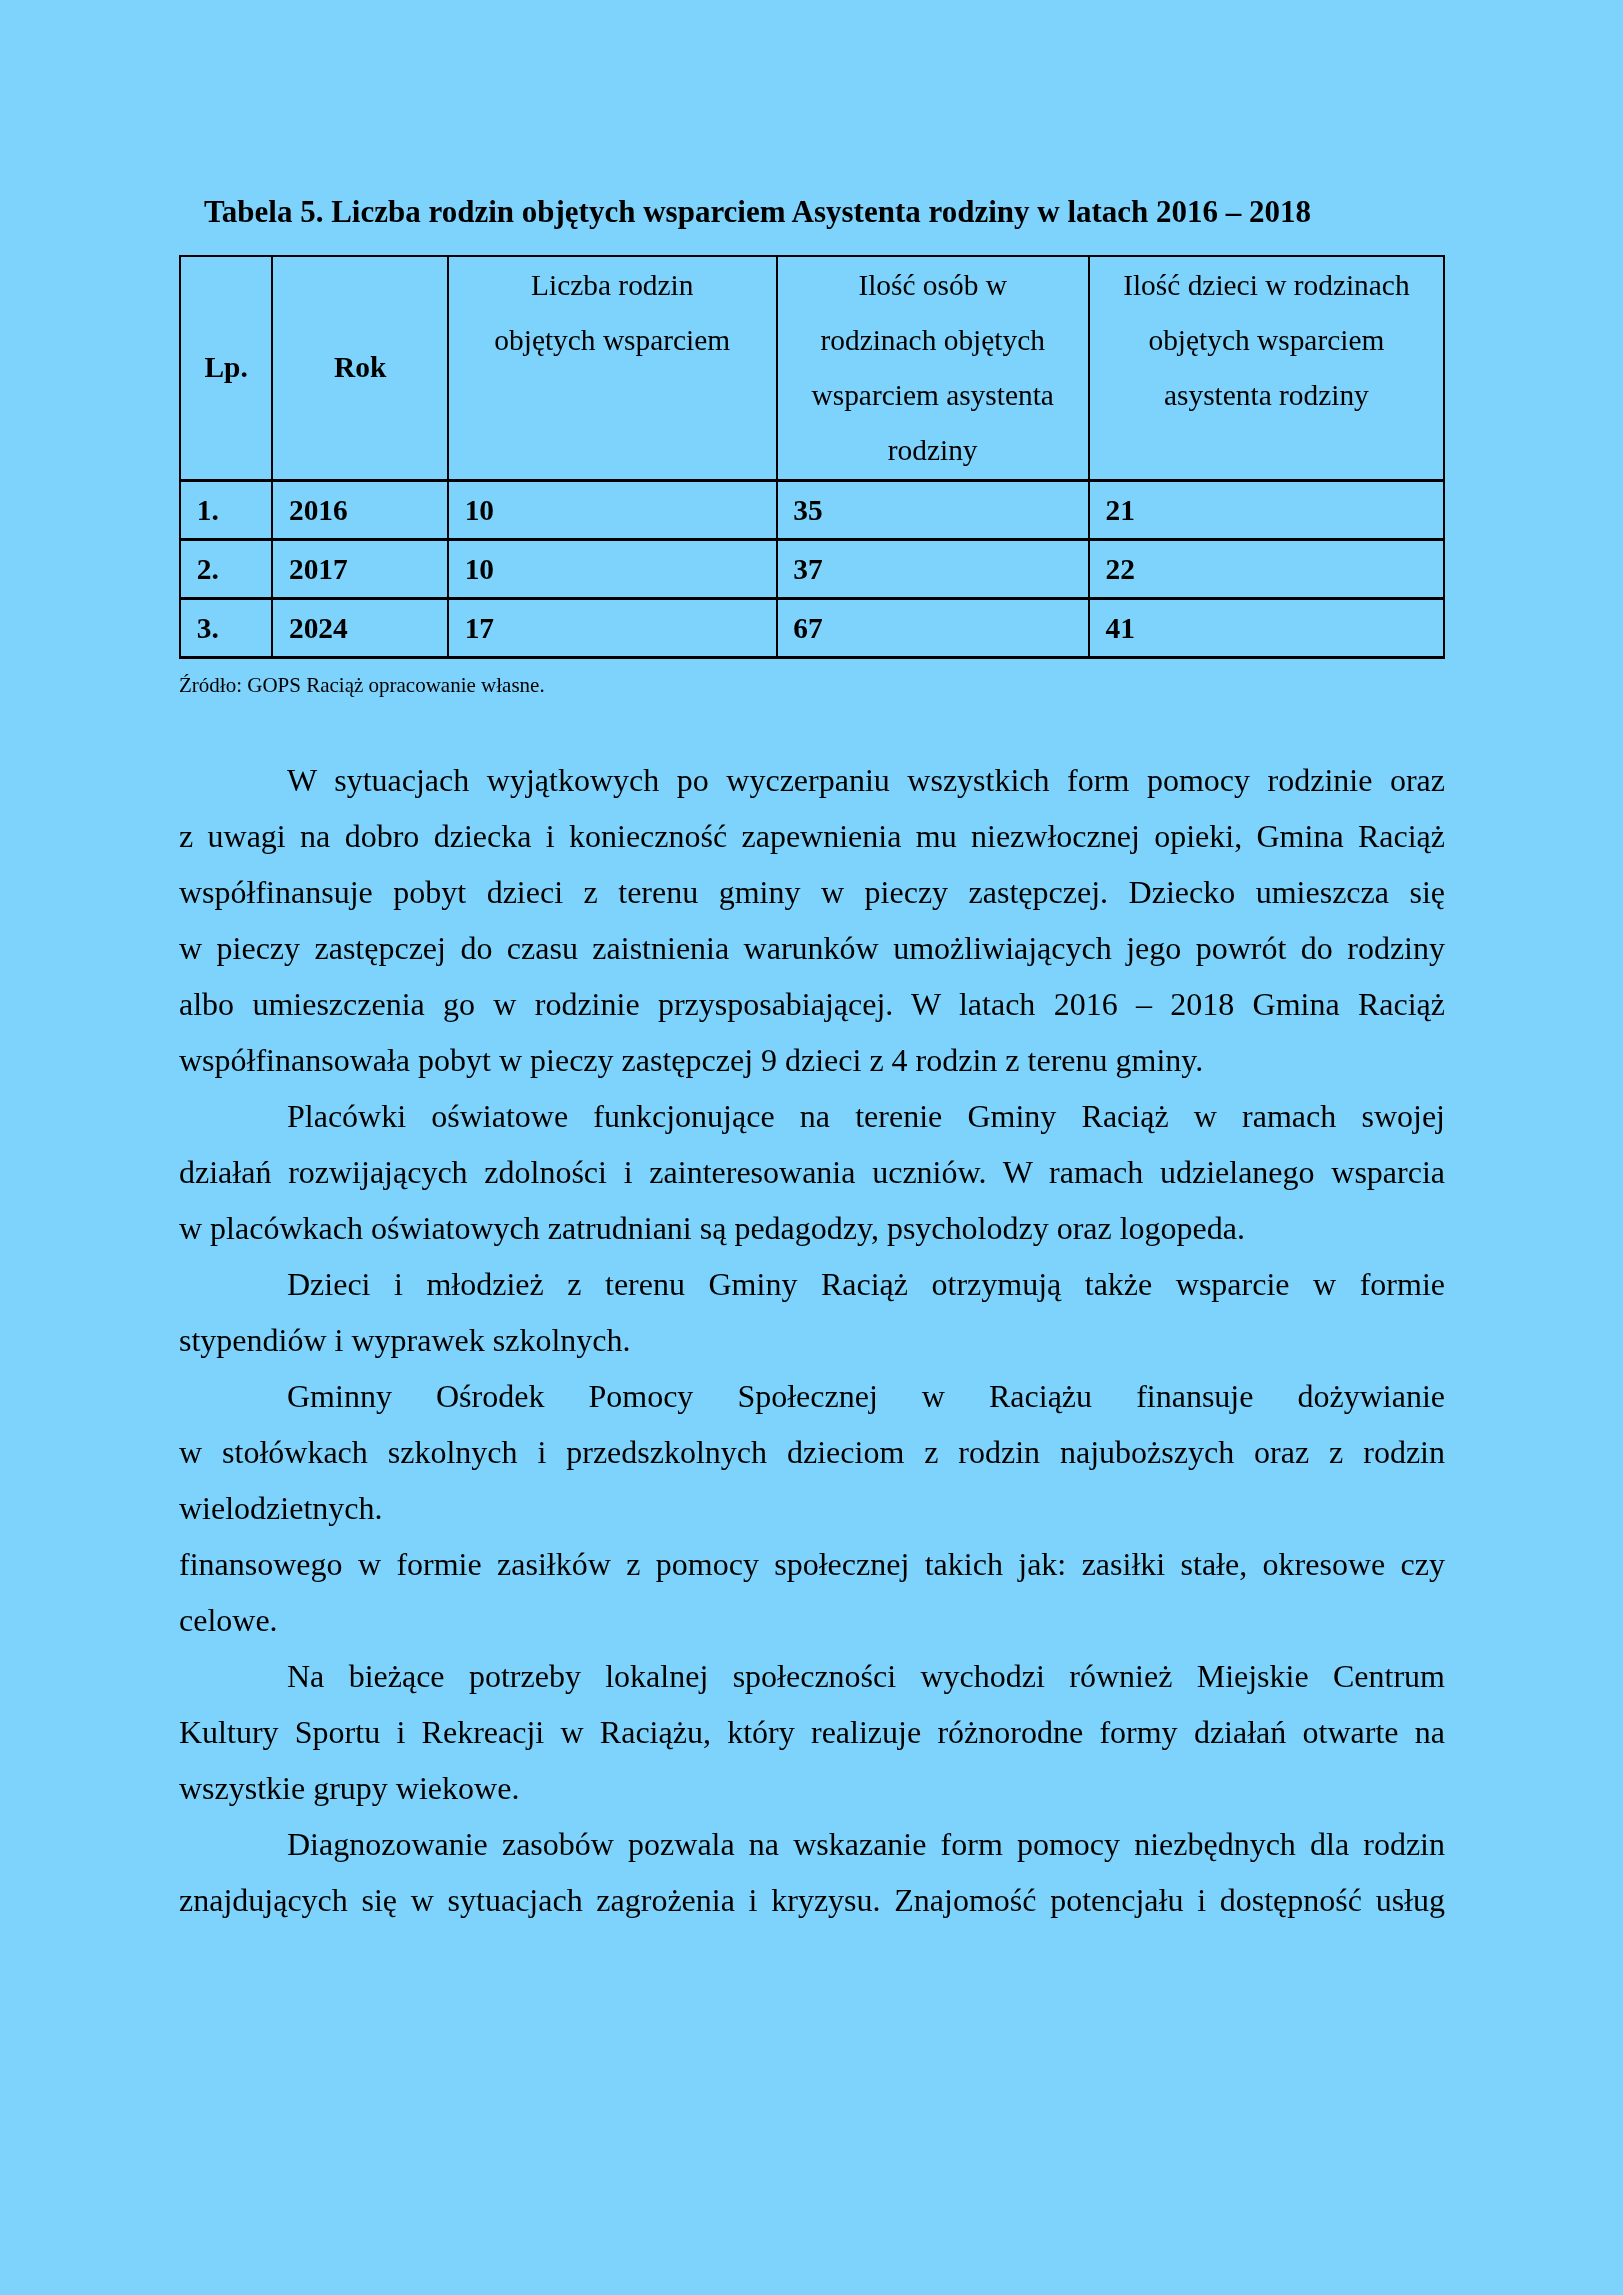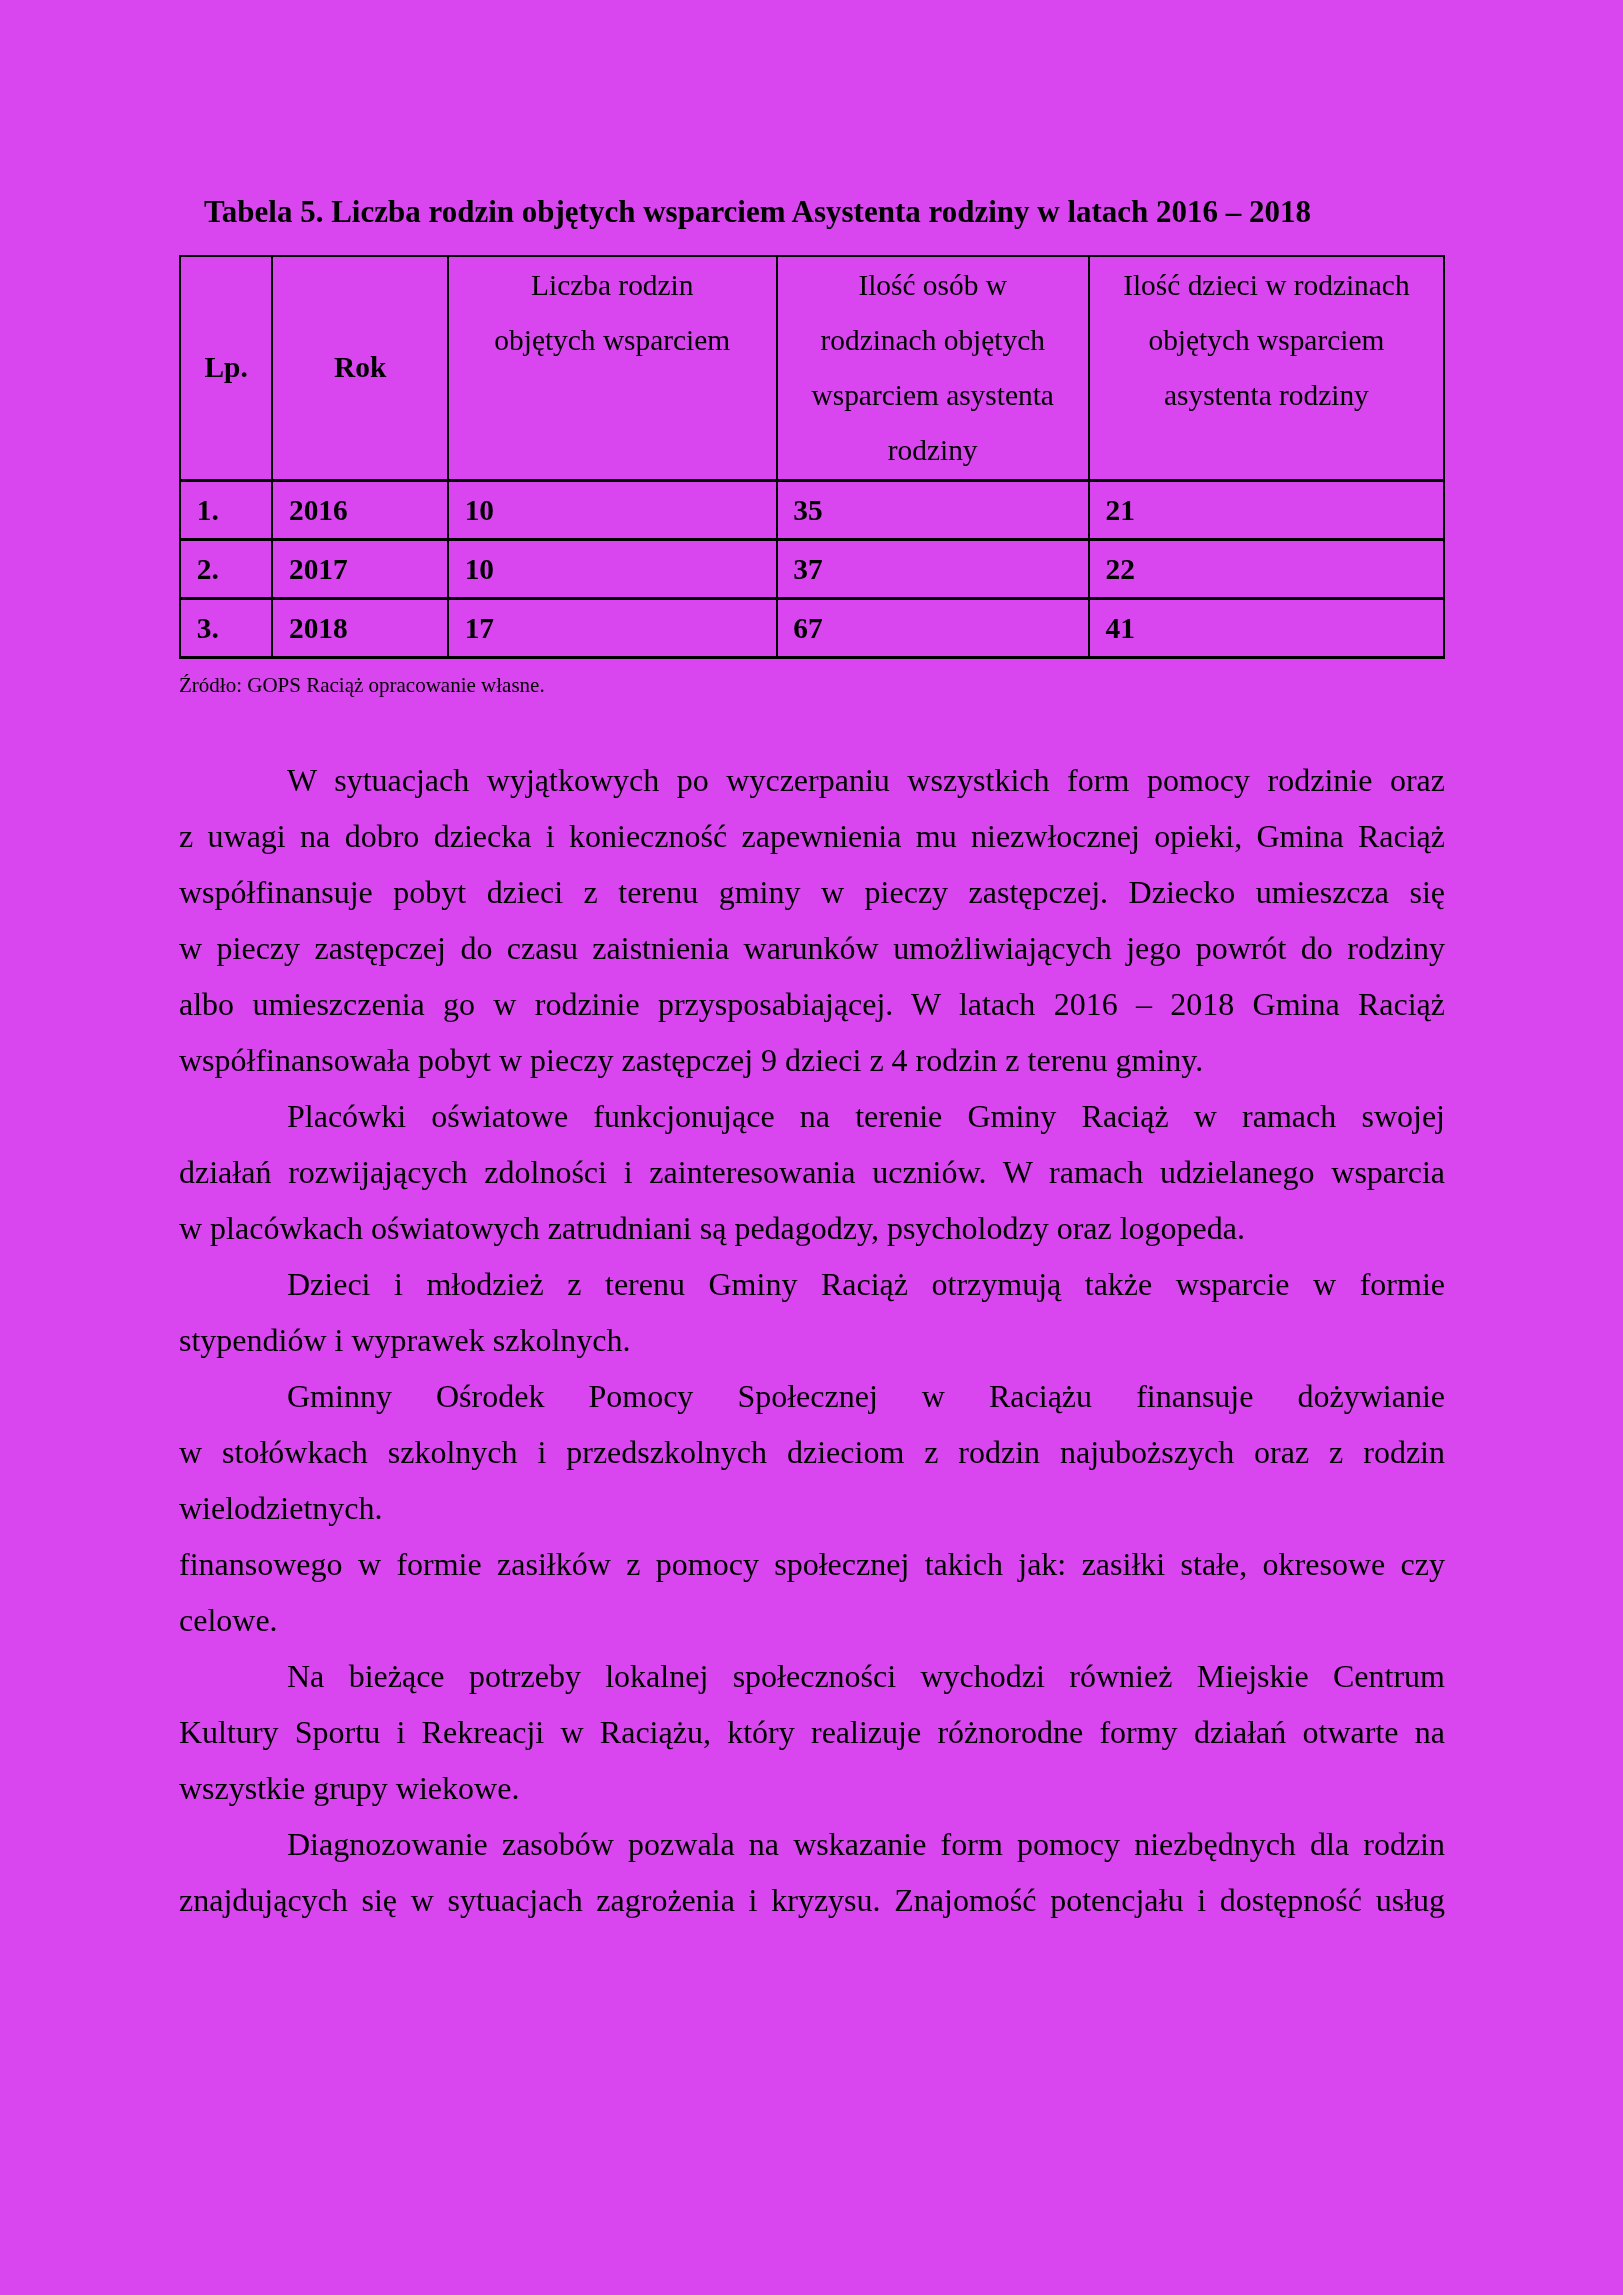--- a/index.html
+++ b/index.html
@@ -1,20 +1,20 @@
 <!DOCTYPE html>
 <html lang="pl" style="font-size:10.5px"><head>
 <meta charset="utf-8">
 <style>
   html, body { margin: 0; padding: 0; background: #888; }
   .page {
     position: relative;
     width: 1623px;
     height: 2295px;
-    background: #d946ef;
+    background: #7dd3fc;
     box-sizing: border-box;
     padding: 193px 178px 0 179px;
     font-family: "Liberation Serif", "DejaVu Serif", serif;
     color: #000000;
     overflow: hidden;
   }
   .caption {
     font-size: 31px;
     font-weight: bold;
     line-height: 38px;
@@ -125,21 +125,21 @@
         </tr>
         <tr>
           <td>2.</td>
           <td>2017</td>
           <td>10</td>
           <td>37</td>
           <td>22</td>
         </tr>
         <tr>
           <td>3.</td>
-          <td>2018</td>
+          <td>2024</td>
           <td>17</td>
           <td>67</td>
           <td>41</td>
         </tr>
       </tbody>
   </table>
 
   <p class="source-note">Źródło: GOPS Raciąż opracowanie własne.</p>
 
   <div class="paragraphs">

